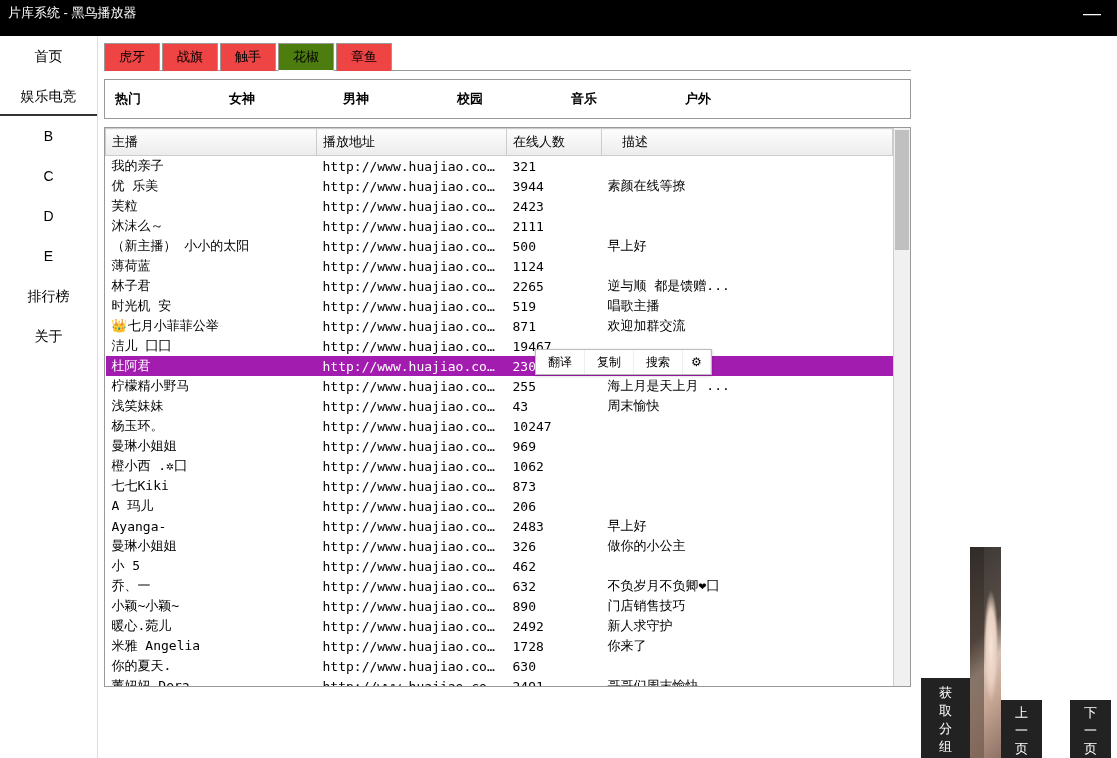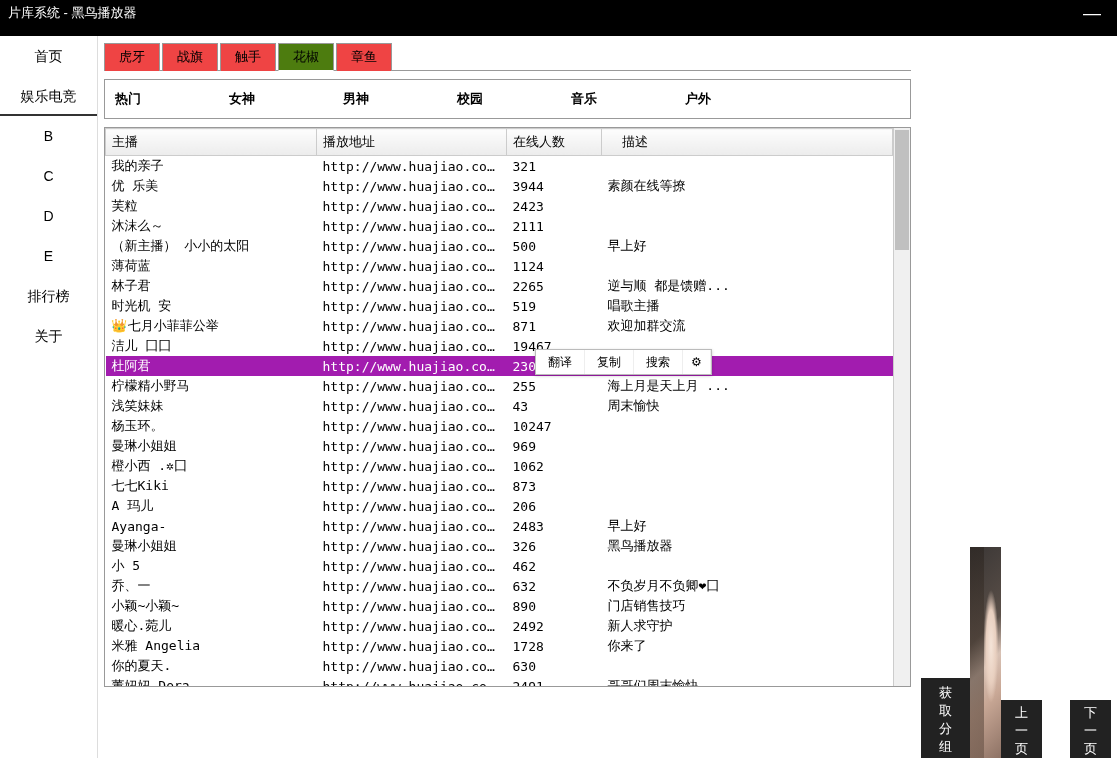--- a/index.html
+++ b/index.html
@@ -212,21 +212,21 @@
                 <tr>
                   <td>Ayanga-</td>
                   <td>http://www.huajiao.co...</td>
                   <td>2483</td>
                   <td>早上好</td>
                 </tr>
                 <tr>
                   <td>曼琳小姐姐</td>
                   <td>http://www.huajiao.co...</td>
                   <td>326</td>
-                  <td>黑鸟播放器</td>
+                  <td>做你的小公主</td>
                 </tr>
                 <tr>
                   <td>      小 5</td>
                   <td>http://www.huajiao.co...</td>
                   <td>462</td>
                   <td></td>
                 </tr>
                 <tr>
                   <td>乔、一</td>
                   <td>http://www.huajiao.co...</td>

